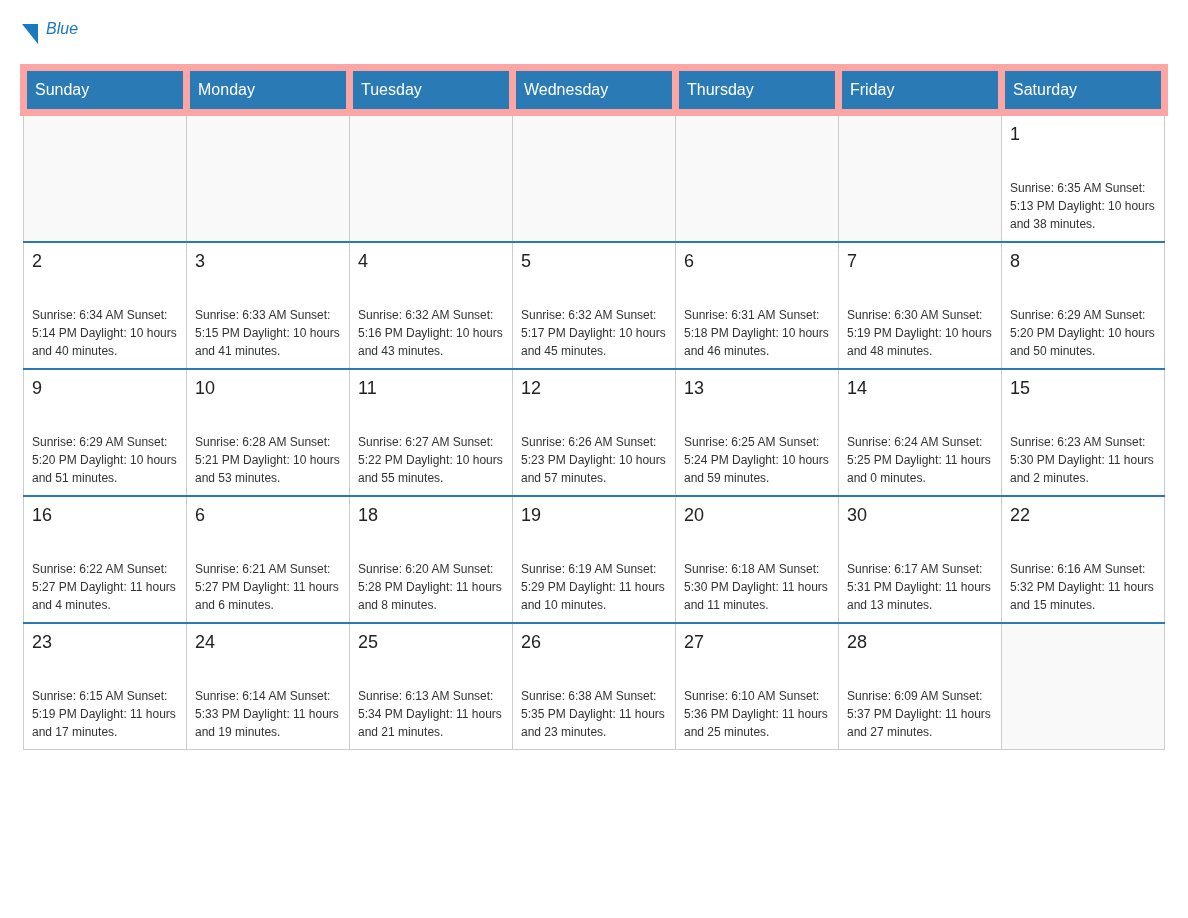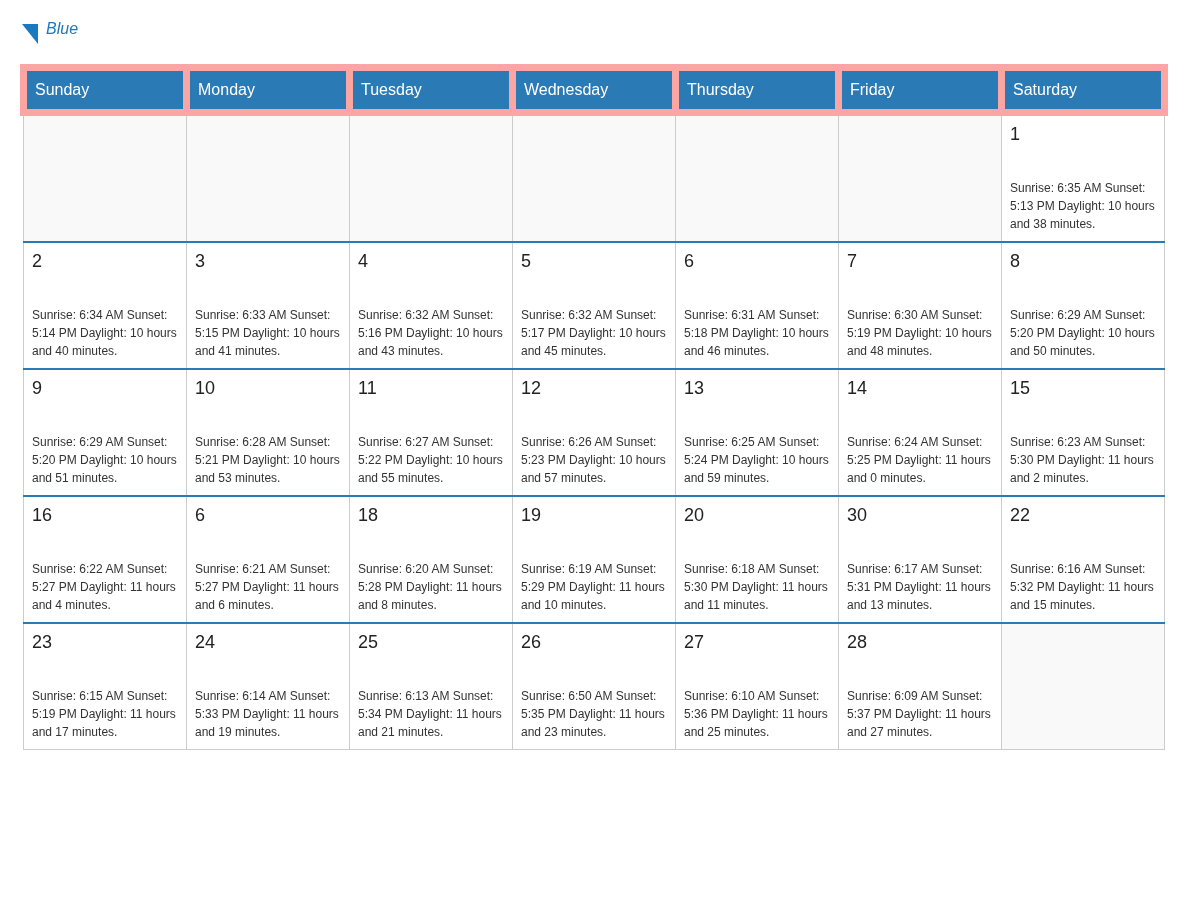--- a/index.html
+++ b/index.html
@@ -322,21 +322,21 @@
         </td>
         <td>
           <div class="day-number">25</div>
           <div class="day-info">Sunrise: 6:13 AM
 Sunset: 5:34 PM
 Daylight: 11 hours
 and 21 minutes.</div>
         </td>
         <td>
           <div class="day-number">26</div>
-          <div class="day-info">Sunrise: 6:50 AM
+          <div class="day-info">Sunrise: 6:38 AM
 Sunset: 5:35 PM
 Daylight: 11 hours
 and 23 minutes.</div>
         </td>
         <td>
           <div class="day-number">27</div>
           <div class="day-info">Sunrise: 6:10 AM
 Sunset: 5:36 PM
 Daylight: 11 hours
 and 25 minutes.</div>

